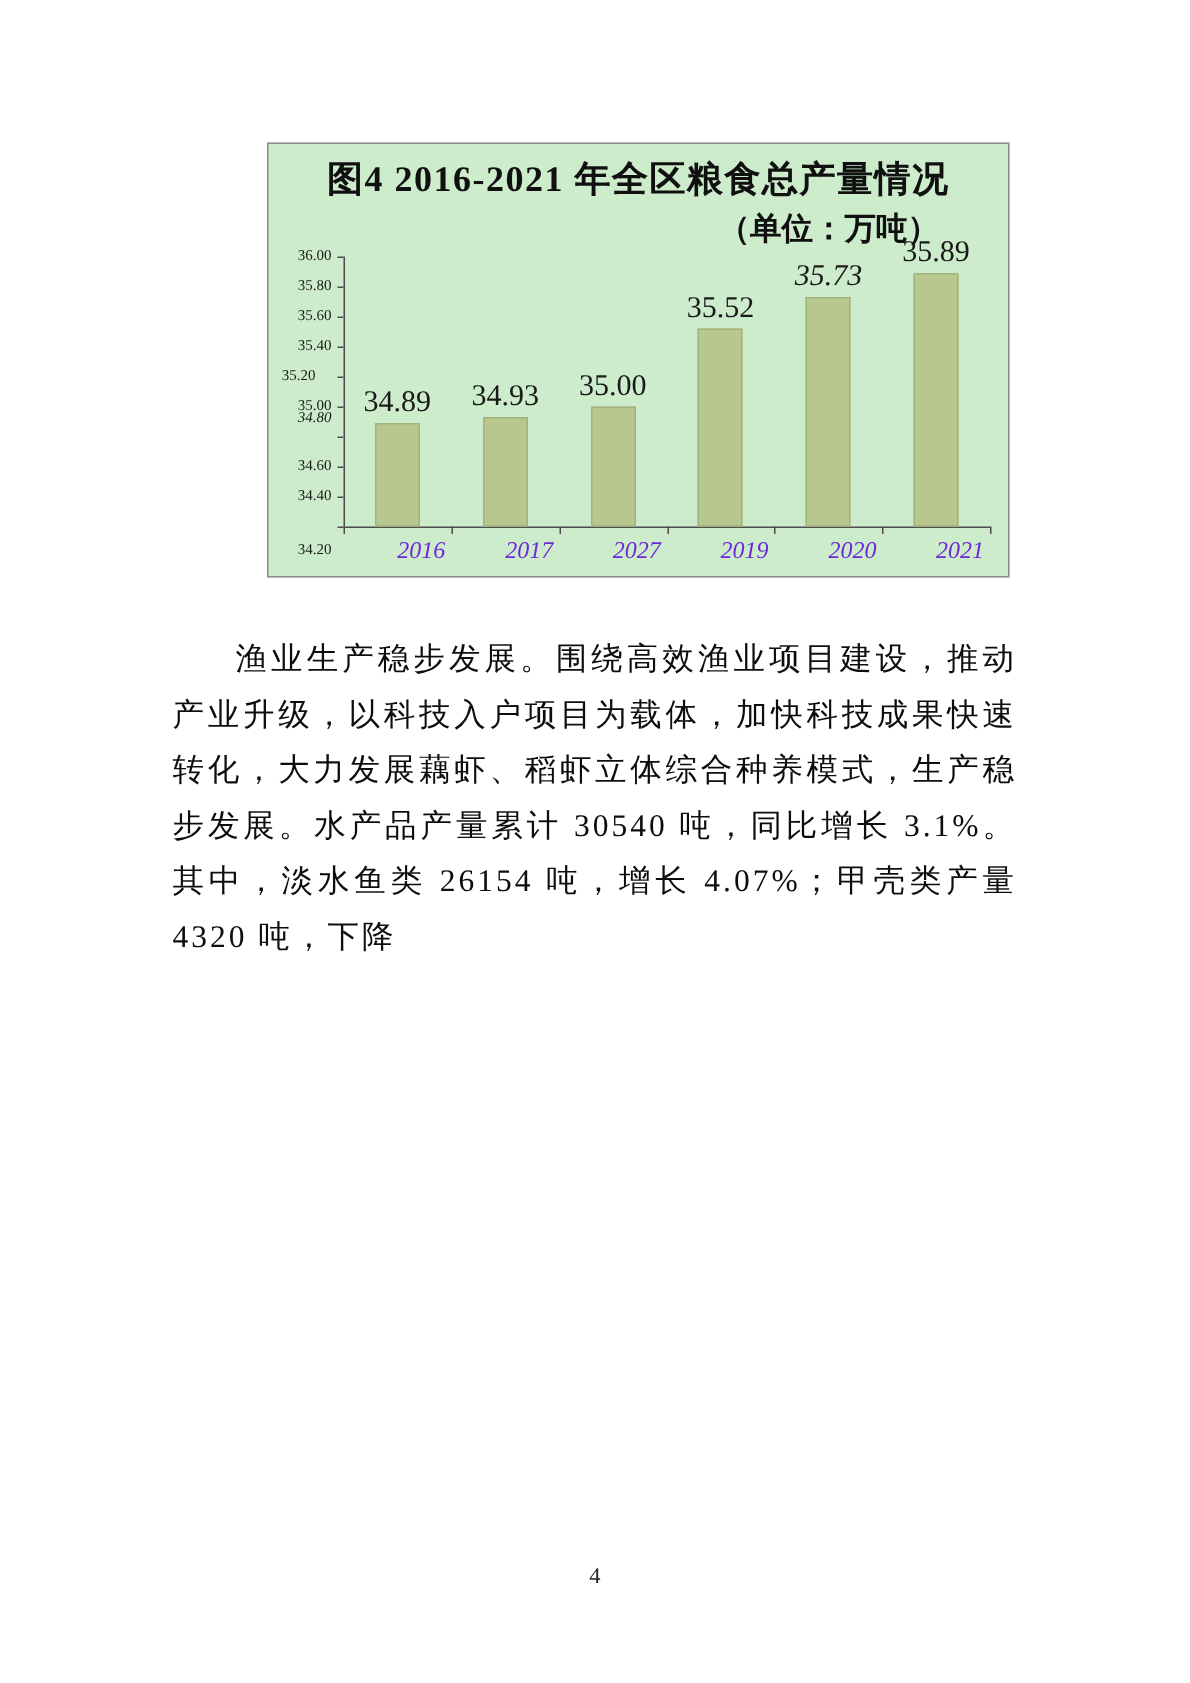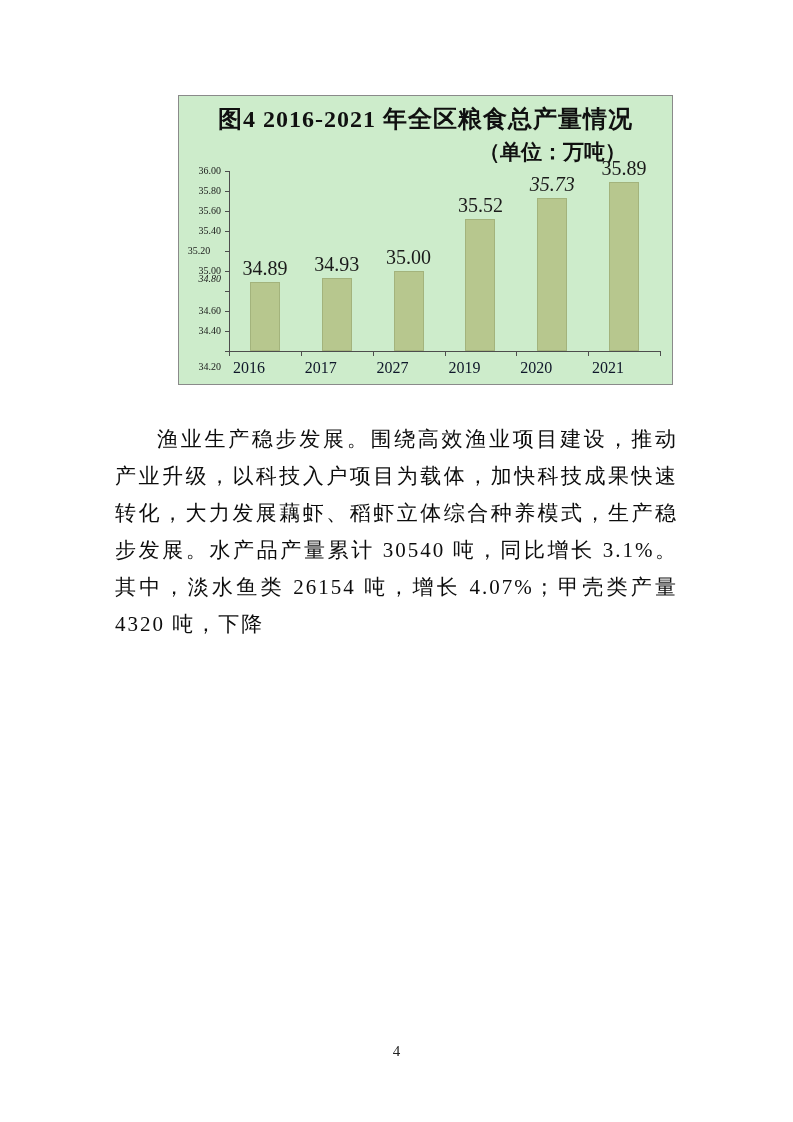--- a/index.html
+++ b/index.html
@@ -63,24 +63,25 @@
     position: absolute;
     width: 64px;
     text-align: center;
     font-size: 20px;
     color: #1a1a1a;
     line-height: 16px;
   }
   .plot .x-tick-label {
     position: absolute;
     width: 64px;
-    text-align: left;
+    text-align: right;
     font-size: 16px;
-    color: #0f172a;
+    color: #6d28d9;
     line-height: 16px;
+    font-style: italic;
   }
 
   
   .body-text {
     position: absolute;
     left: 115px;
     top: 421px;
     width: 563px;
     font-size: 21px;
     line-height: 37px;

